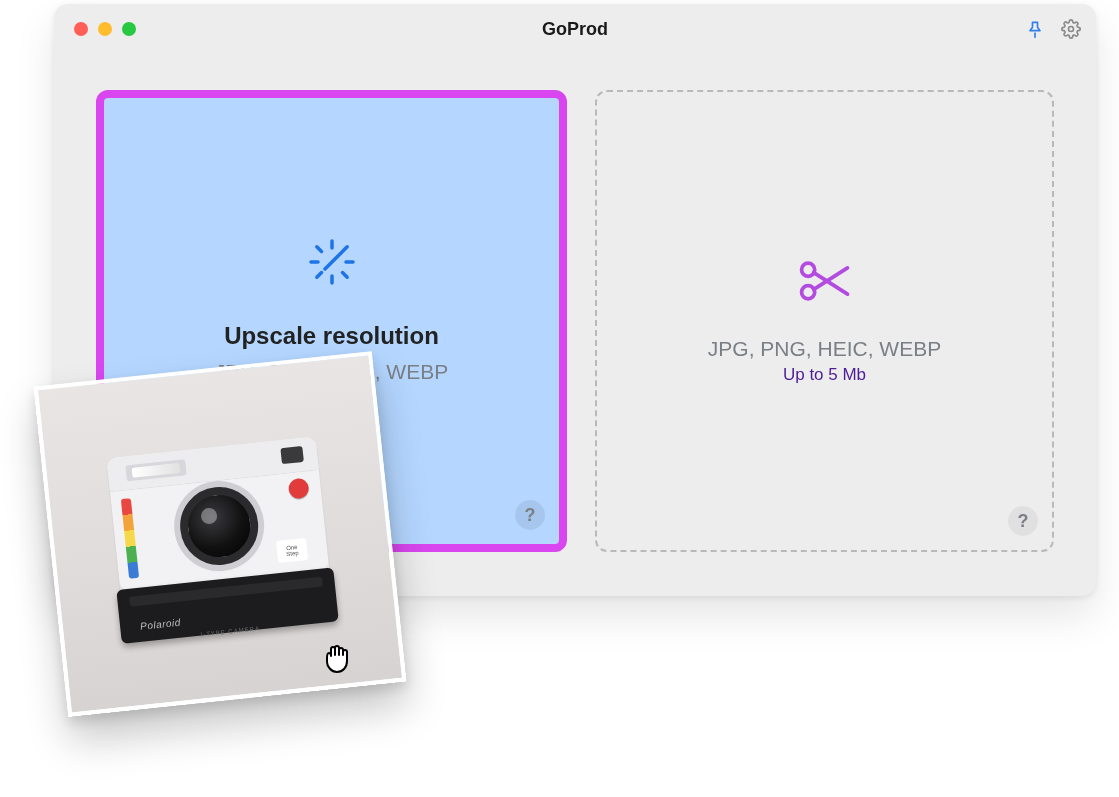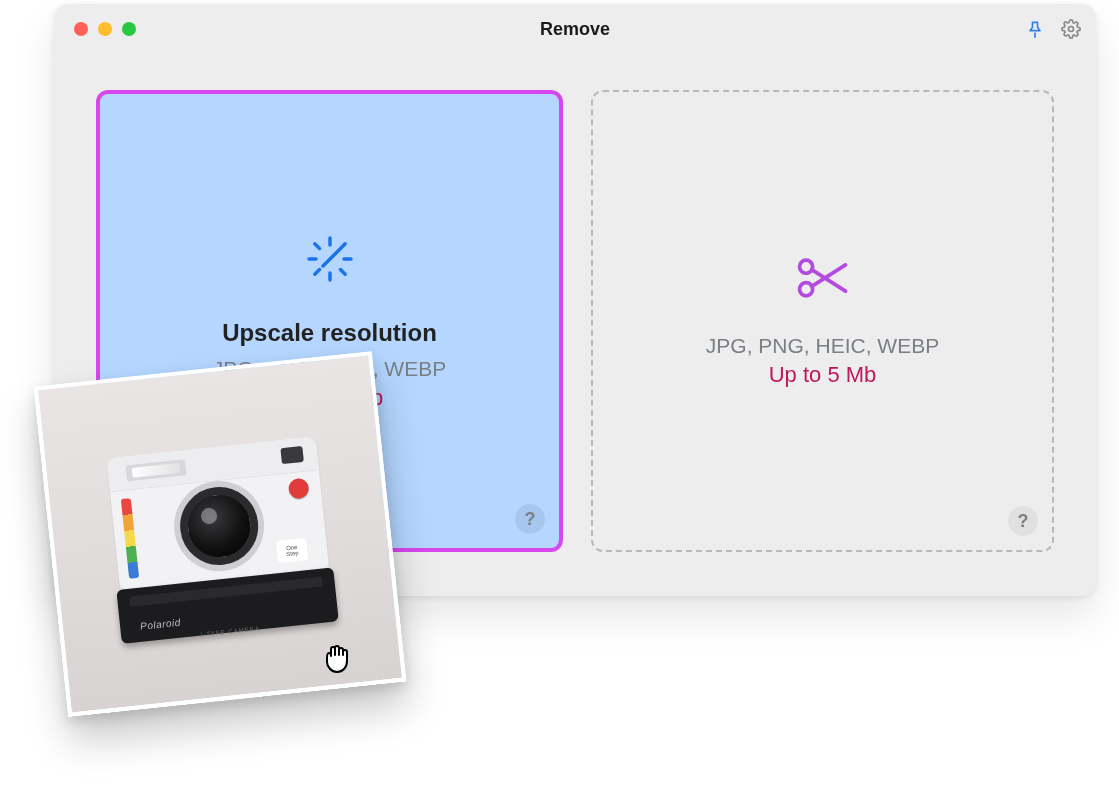--- a/index.html
+++ b/index.html
@@ -57,30 +57,30 @@
     display: flex;
     flex-direction: column;
     align-items: center;
     justify-content: center;
     text-align: center;
     padding: 20px;
     cursor: pointer;
   }
   .card.active {
     background: #b4d6ff;
-    border: 4px solid #d946ef;
+    border: 8px solid #d946ef;
   }
   .card.dashed {
     background: transparent;
     border: 2px dashed #b9b9b9;
   }
   .card-icon { margin-bottom: 28px; }
   .card-title { font-size: 24px; font-weight: 700; color: #222; margin-bottom: 10px; }
   .card-formats { font-size: 21px; color: #7a7f85; margin-bottom: 4px; }
-  .card-limit { font-size: 22px; color: #be185d; }
+  .card-limit { font-size: 17px; color: #4c1d95; }
   .help {
     position: absolute; right: 14px; bottom: 14px;
     width: 30px; height: 30px; border-radius: 50%;
     background: rgba(0,0,0,0.07);
     display:flex; align-items:center; justify-content:center;
     font-weight:700; color:#7a7f85; font-size:18px;
     cursor:pointer;
   }
   .card.dashed .help { background: rgba(0,0,0,0.05); }
 
@@ -145,21 +145,21 @@
 <body>
 
 <div class="window">
 
   <div class="titlebar">
     <div class="traffic-lights">
       <div class="dot close"></div>
       <div class="dot min"></div>
       <div class="dot max"></div>
     </div>
-    <div class="title">Remove</div>
+    <div class="title">GoProd</div>
     <div class="titlebar-right">
       <div class="tb-icon pin">
         <svg width="20" height="20" viewBox="0 0 24 24" fill="none" stroke="#2f80ed" stroke-width="2" stroke-linecap="round" stroke-linejoin="round">
           <path d="M12 17v5"></path>
             <path d="M9 10V4h6v6l3 4H6l3-4z"></path>
         </svg>
       </div>
       <div class="tb-icon">
         <svg width="20" height="20" viewBox="0 0 24 24" fill="none" stroke="#8a8a8a" stroke-width="2" stroke-linecap="round" stroke-linejoin="round">
           <circle cx="12" cy="12" r="3"></circle>

